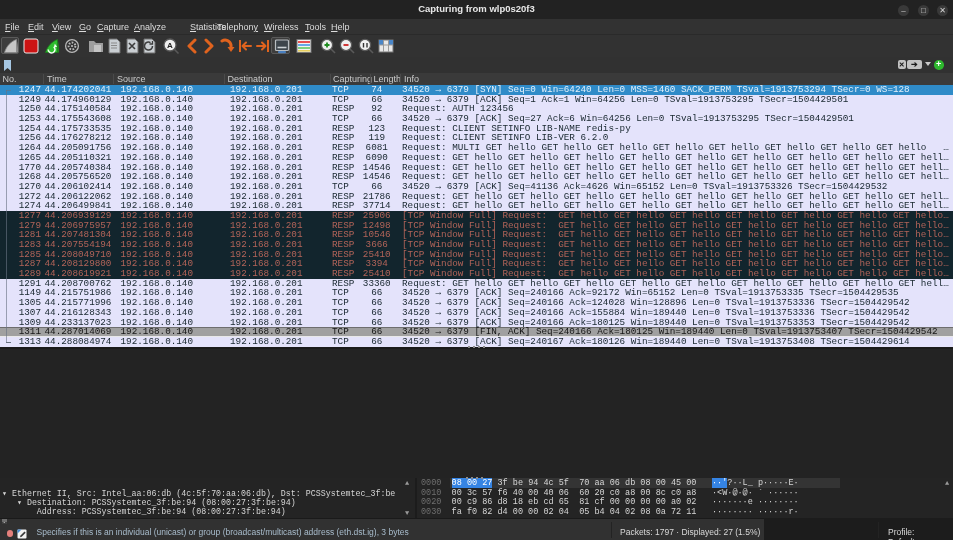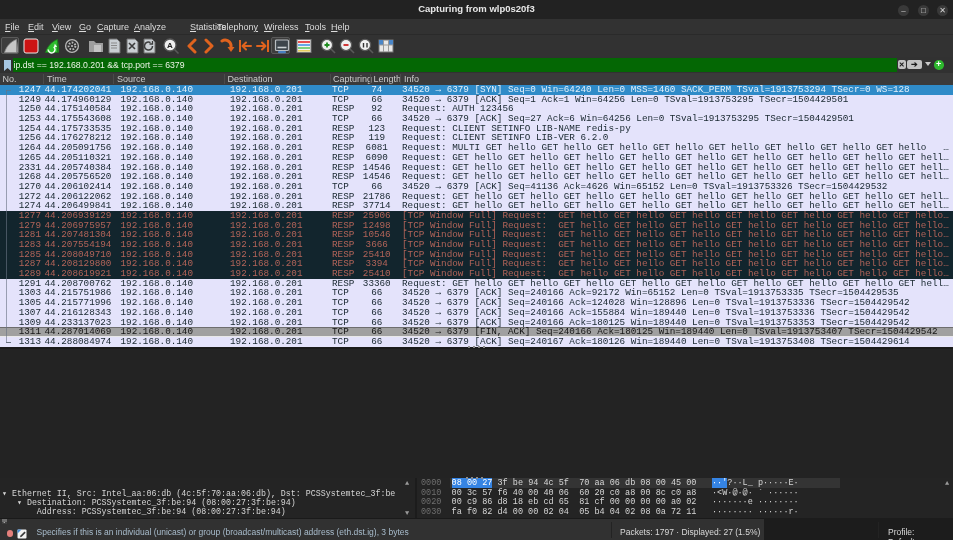--- a/index.html
+++ b/index.html
@@ -179,21 +179,20 @@
         <rect x="1" y="2" width="14" height="12" fill="#e8e8e8" stroke="#777"></rect>
         <rect x="1" y="2" width="4.5" height="5" fill="#4a86c8"></rect>
         <rect x="10.5" y="2" width="4.5" height="5" fill="#4a86c8"></rect>
         <path d="M5.5 2 v12 M10.5 2 v12 M1 7 h14" stroke="#9a9a9a" stroke-width="1"></path>
       </svg>
     </div>
   <div id="filterrow">
     <svg class="abs" style="left:3px;top:3px" width="9" height="11" viewBox="0 0 9 11">
         <path d="M1 0h7v11L4.5 8 1 11z" fill="#a6c7e3"></path>
       </svg>
-    <div id="ffield"><span>ip.dst == 192.168.0.201 &amp;&amp; tcp.port == 6379</span></div>
     <div class="fbtn" style="left:897.5px;width:8.5px;height:9.5px;top:2.5px;font-size:7px;line-height:9.5px">✕</div>
     <div class="fbtn" style="left:907px;width:14.5px;height:9.5px;top:2.5px;font-size:8px;line-height:9.5px">➔</div>
     <div class="abs" style="left:925px;top:5px;width:0;height:0;border:3px solid transparent;border-top:4px solid #c9c9c9"></div>
     <div class="abs" style="left:934px;top:3px;width:9.5px;height:9.5px;border-radius:50%;background:#2eb82e;color:#fff;font-size:9px;line-height:9px;text-align:center;font-weight:bold">+</div>
   </div>
   <div id="hdr">
     <span style="left:2.5px">No.</span>
       <span style="left:47px">Time</span>
     <span style="left:117px">Source</span>
       <span style="left:227.5px">Destination</span>
@@ -274,21 +273,21 @@
 <div class="row n">
         <span class="c-no">1265</span>
         <span class="c-t">44.205110321</span>
         <span class="c-s">192.168.0.140</span>
         <span class="c-d">192.168.0.201</span>
         <span class="c-p">RESP</span>
         <span class="c-l">6090</span>
         <span class="c-i">Request: GET hello GET hello GET hello GET hello GET hello GET hello GET hello GET hello GET hell…</span>
       </div>
 <div class="row n">
-        <span class="c-no">2331</span>
+        <span class="c-no">1770</span>
         <span class="c-t">44.205740384</span>
         <span class="c-s">192.168.0.140</span>
         <span class="c-d">192.168.0.201</span>
         <span class="c-p">RESP</span>
         <span class="c-l">14546</span>
         <span class="c-i">Request: GET hello GET hello GET hello GET hello GET hello GET hello GET hello GET hello GET hell…</span>
       </div>
 <div class="row n">
         <span class="c-no">1268</span>
         <span class="c-t">44.205756520</span>
@@ -391,21 +390,21 @@
 <div class="row n">
         <span class="c-no">1291</span>
         <span class="c-t">44.208700762</span>
         <span class="c-s">192.168.0.140</span>
         <span class="c-d">192.168.0.201</span>
         <span class="c-p">RESP</span>
         <span class="c-l">33360</span>
         <span class="c-i">Request: GET hello GET hello GET hello GET hello GET hello GET hello GET hello GET hello GET hell…</span>
       </div>
 <div class="row n">
-        <span class="c-no">1303</span>
+        <span class="c-no">1149</span>
         <span class="c-t">44.215751986</span>
         <span class="c-s">192.168.0.140</span>
         <span class="c-d">192.168.0.201</span>
         <span class="c-p">TCP</span>
         <span class="c-l">66</span>
         <span class="c-i">34520 → 6379 [ACK] Seq=240166 Ack=92172 Win=65152 Len=0 TSval=1913753335 TSecr=1504429535</span>
       </div>
 <div class="row n">
         <span class="c-no">1305</span>
         <span class="c-t">44.215771996</span>

